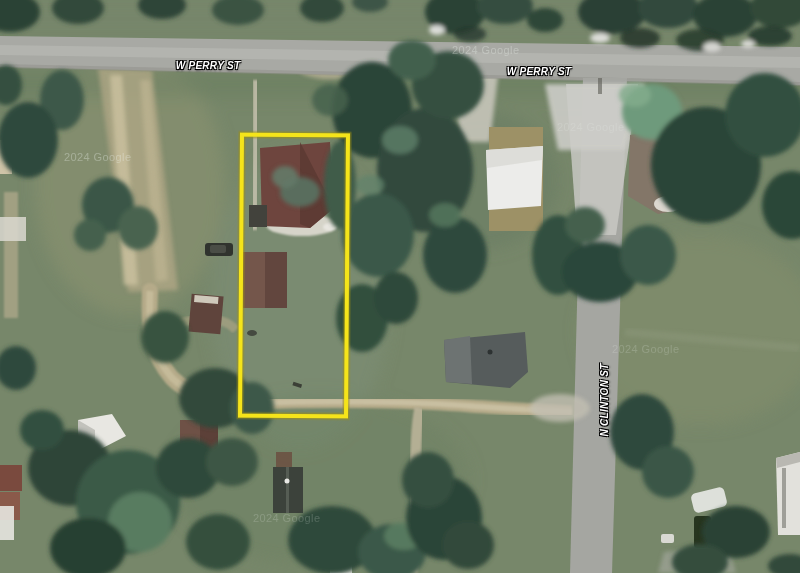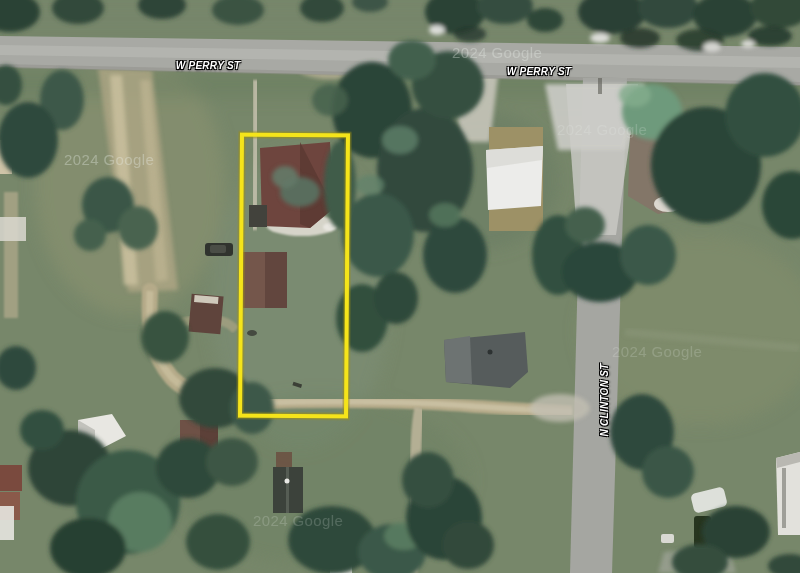--- a/index.html
+++ b/index.html
@@ -9,21 +9,21 @@
   }
   .map-stage svg{position:absolute;left:0;top:0;display:block;}
   .street-label{
     position:absolute;color:#fff;font-size:10.5px;font-weight:bold;
     font-style:italic;letter-spacing:.3px;white-space:nowrap;
     text-shadow:-1px -1px 0 #000,1px -1px 0 #000,-1px 1px 0 #000,1px 1px 0 #000,0 2px 2px rgba(0,0,0,.45);
     transform:scaleX(.95);
   }
   .street-label.vertical{transform:translate(-50%,-50%) rotate(-90deg) scaleX(.95);}
   .watermark{
-    position:absolute;color:rgba(235,240,235,.34);font-size:15px;
+    position:absolute;color:rgba(235,240,235,.34);font-size:11px;
     letter-spacing:.4px;white-space:nowrap;text-align:right;
   }
   .watermark.faint{color:rgba(235,240,235,.20);}
 </style>
 </head>
 <body>
 
 <div class="map-stage">
 
 <svg width="800" height="573" viewBox="0 0 800 573">

